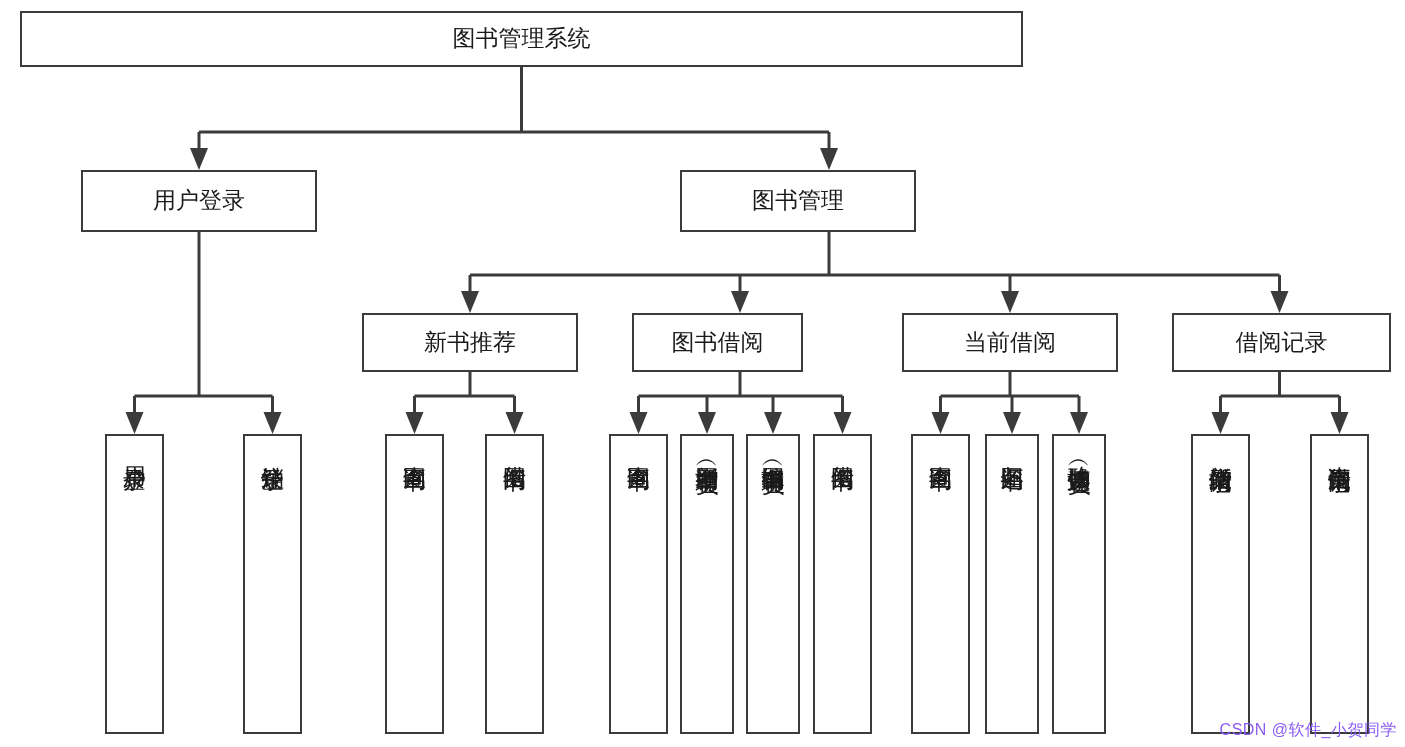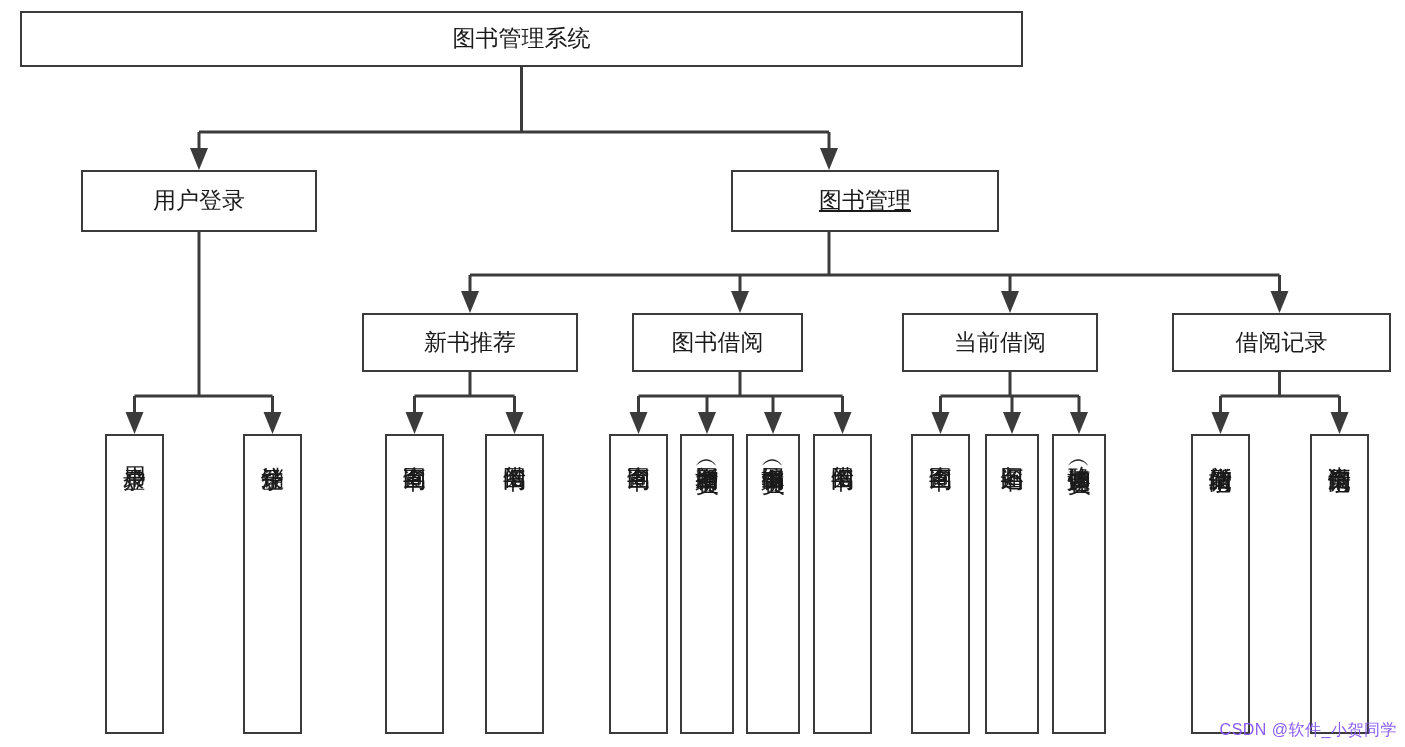--- a/index.html
+++ b/index.html
@@ -125,30 +125,30 @@
       <line x1="1339.5" y1="396" x2="1339.5" y2="414" stroke="#3b3b3b" stroke-width="3"></line>
       <path d="M1330.5,412 L1348.5,412 L1339.5,434 Z" fill="#3b3b3b"></path>
     </svg>
   <div id="nodes">
       <div class="node horiz" style="left: 20px; top: 11px; width: 1003px; height: 56px;">
         <span class="label">图书管理系统</span>
       </div>
       <div class="node horiz" style="left: 81px; top: 170px; width: 236px; height: 62px;">
         <span class="label">用户登录</span>
       </div>
-      <div class="node horiz" style="left: 731px; top: 170px; width: 268px; height: 62px; text-decoration: underline;">
+      <div class="node horiz" style="left: 680px; top: 170px; width: 236px; height: 62px;">
         <span class="label">图书管理</span>
       </div>
       <div class="node horiz" style="left: 362px; top: 313px; width: 216px; height: 59px;">
         <span class="label">新书推荐</span>
       </div>
       <div class="node horiz" style="left: 632px; top: 313px; width: 171px; height: 59px;">
         <span class="label">图书借阅</span>
       </div>
-      <div class="node horiz" style="left: 902px; top: 313px; width: 196px; height: 59px;">
+      <div class="node horiz" style="left: 902px; top: 313px; width: 216px; height: 59px;">
         <span class="label">当前借阅</span>
       </div>
       <div class="node horiz" style="left: 1172px; top: 313px; width: 219px; height: 59px;">
         <span class="label">借阅记录</span>
       </div>
       <div class="node vert" style="left: 105px; top: 434px; width: 59px; height: 300px;">
         <span class="label">用户登录</span>
       </div>
       <div class="node vert" style="left: 243px; top: 434px; width: 59px; height: 300px;">
         <span class="label">注销登录</span>

